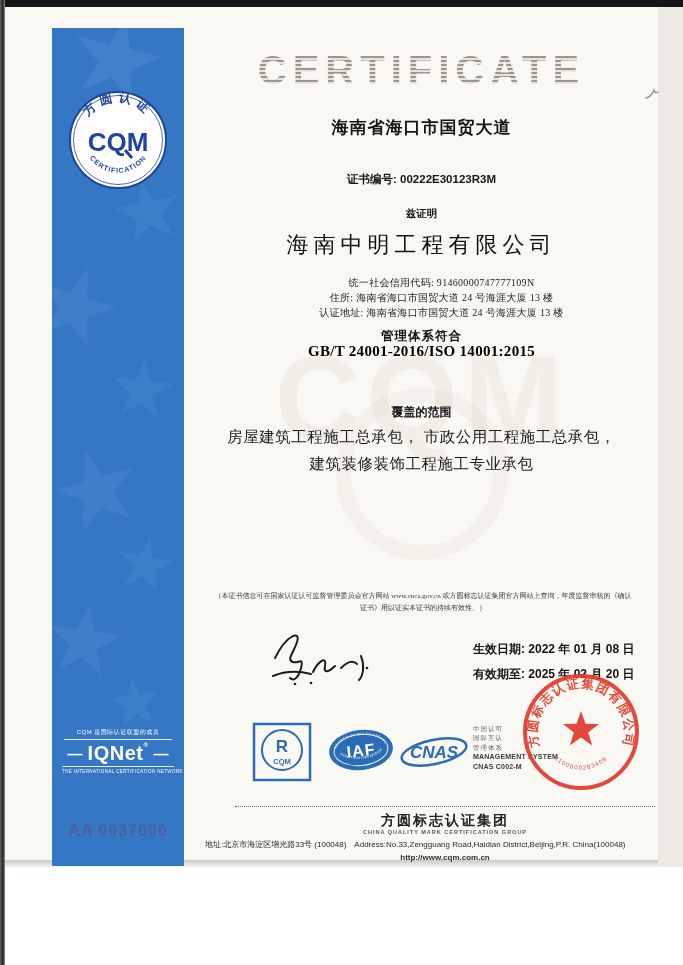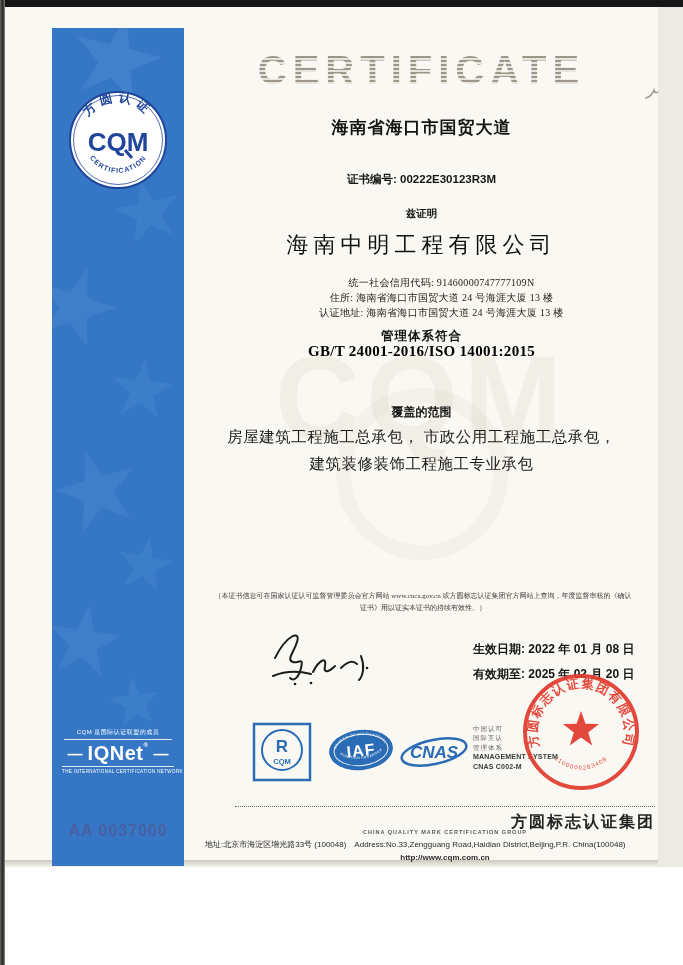--- a/index.html
+++ b/index.html
@@ -80,21 +80,21 @@
   .logo-rcqm { position:absolute; left:67px;  top:722px; }
   .logo-iaf  { position:absolute; left:140px; top:726px; }
   .logo-cnas { position:absolute; left:214px; top:732px; }
   .acc-text  { position:absolute; left:288px; top:724px; width:120px; line-height:1.45; }
   .acc-zh { font-size:6.5px; color:#6a6a6a; letter-spacing:1px; }
   .acc-en { font-size:7px; font-weight:bold; color:#3a3a3a; letter-spacing:.2px; }
 
   .stamp { position:absolute; left:334px; top:670px; z-index:3; opacity:.92; }
 
   .dotline { position:absolute; left:50px; top:806px; width:420px; border-top:1.5px dotted #6a6a64; }
-  .group-zh { top:812px; font-size:16px; font-weight:bold; letter-spacing:2px; color:#232323;text-align:right; }
+  .group-zh { top:812px; font-size:14px; font-weight:bold; letter-spacing:2px; color:#232323; }
   .group-en { top:829px; font-size:5.5px; font-weight:bold; letter-spacing:1px; color:#5a5a58; }
   .f-addr   { position:absolute; left:20px; top:839px; width:440px; text-align:left;
               font-size:8px; color:#2a2a28; white-space:nowrap; }
   .website  { top:853px; font-size:8px; font-weight:bold; color:#2e2e2c; }
 
   .pen-mark { position:absolute; left:644px; top:86px; z-index:4; }
 </style>
 </head>
 <body>
 

